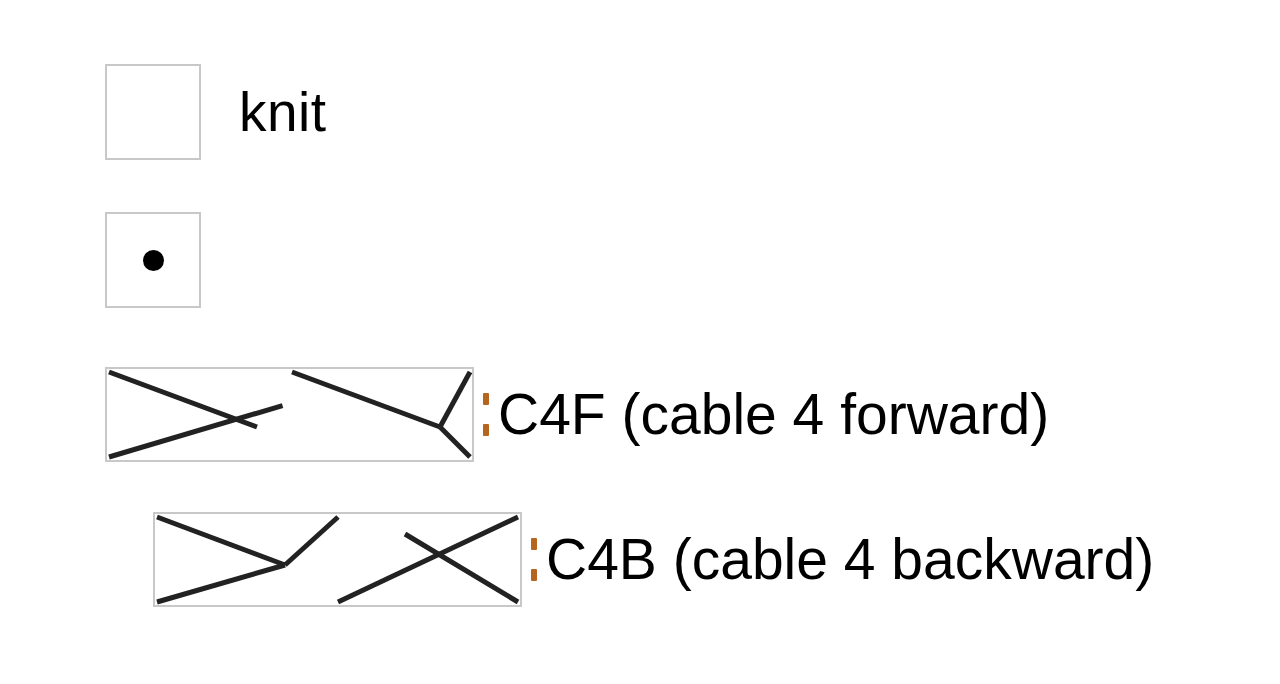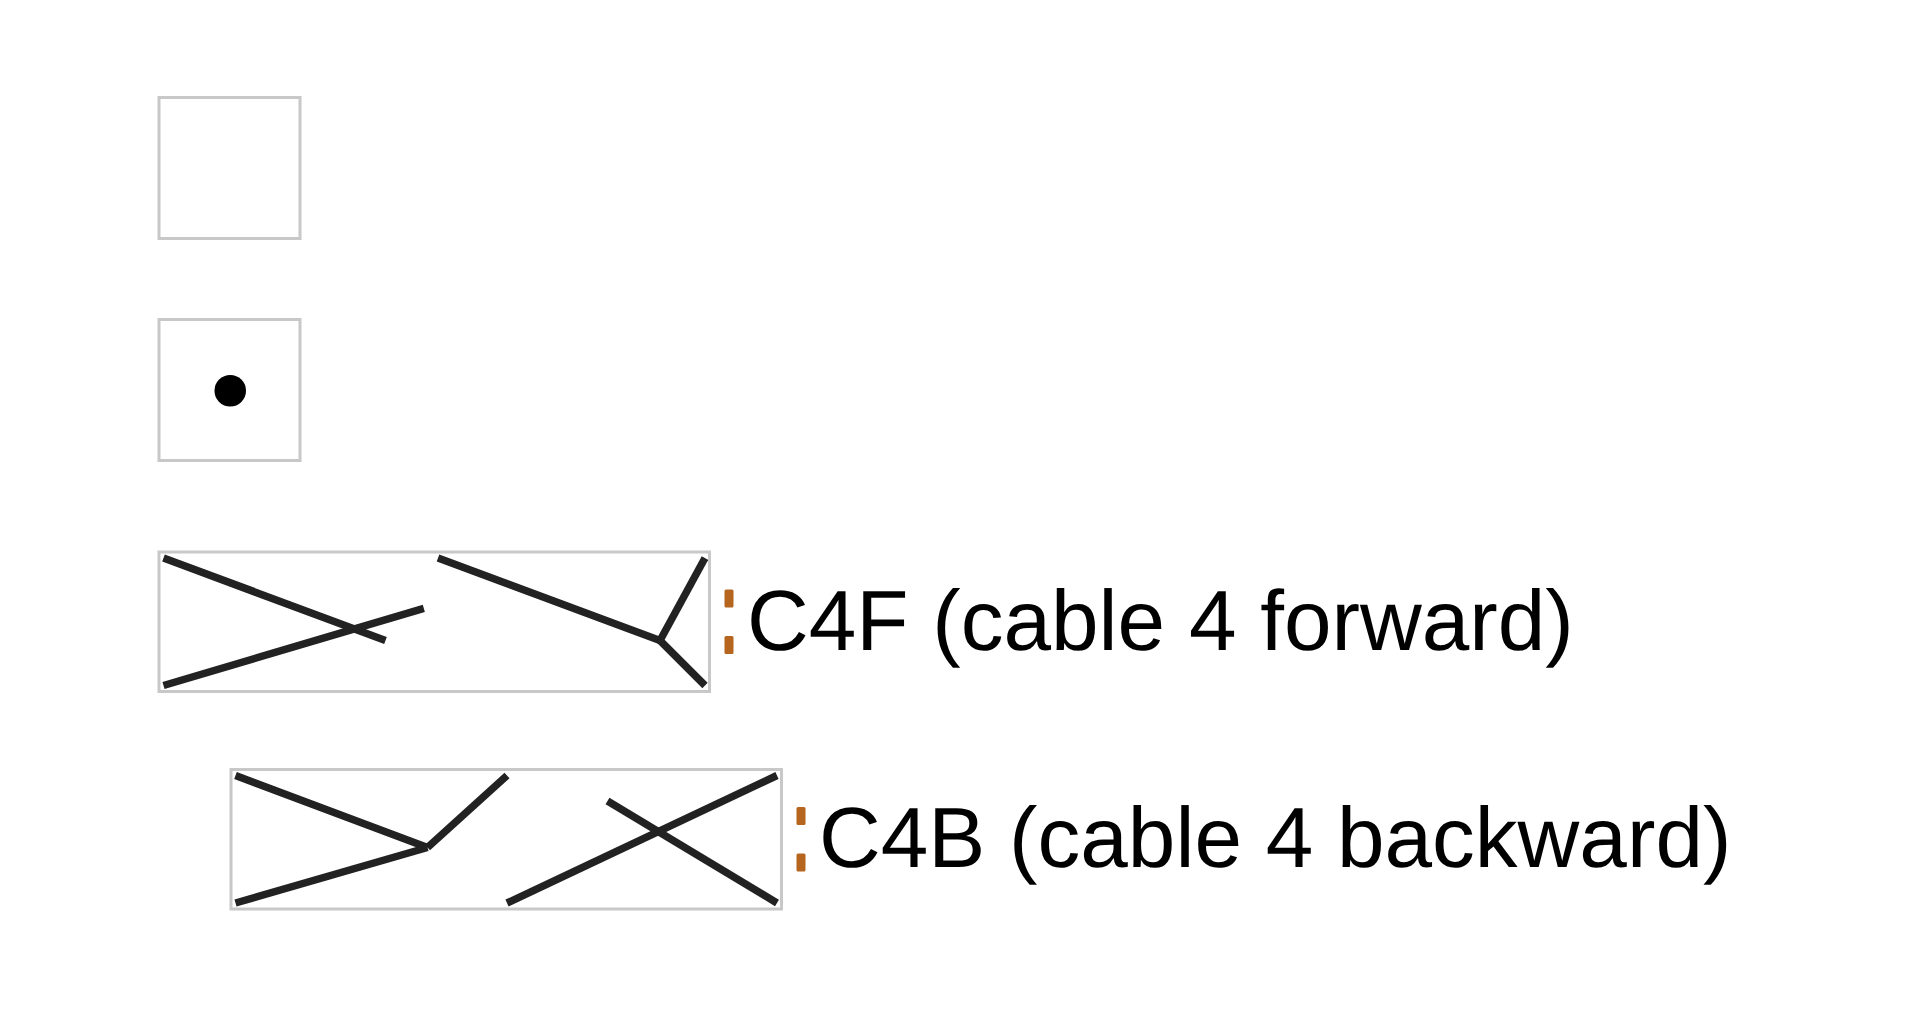--- a/index.html
+++ b/index.html
@@ -109,20 +109,21 @@
   #row-c4f  { left: 105px; top: 367px; }
   #row-c4b  { left: 105px; top: 512px; padding-left: 48px; }
 </style>
 </head>
 <body>
 
 <div class="legend">
 
   <div class="legend-row" id="row-knit">
     <div class="swatch swatch-square"></div>
+    <div class="label label-plain">knit</div>
   </div>
 
   <div class="legend-row" id="row-purl">
     <div class="swatch swatch-square">
       <span class="purl-dot"></span>
     </div>
   </div>
 
   <div class="legend-row" id="row-c4f">
     <div class="swatch swatch-cable">

